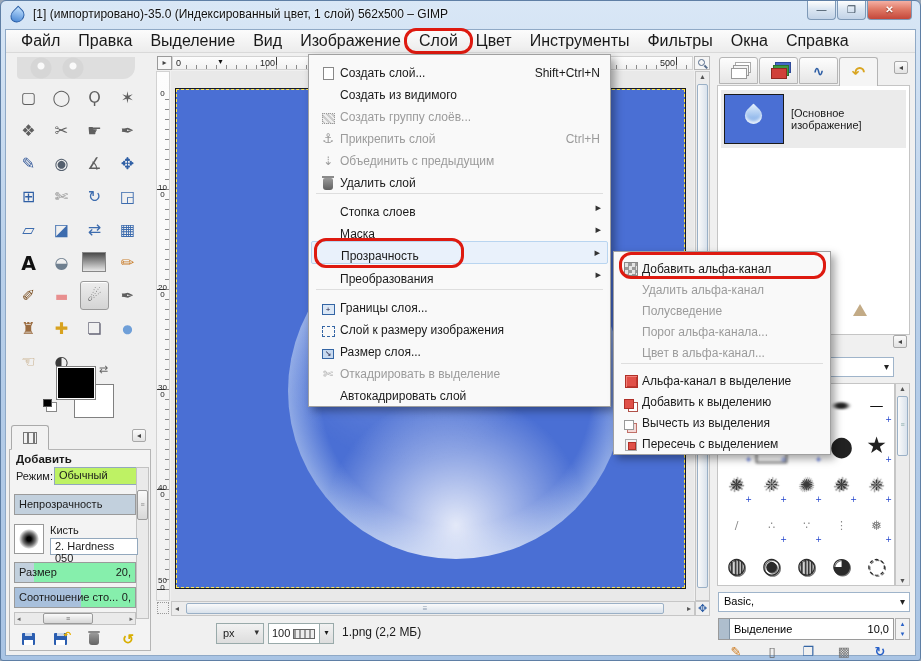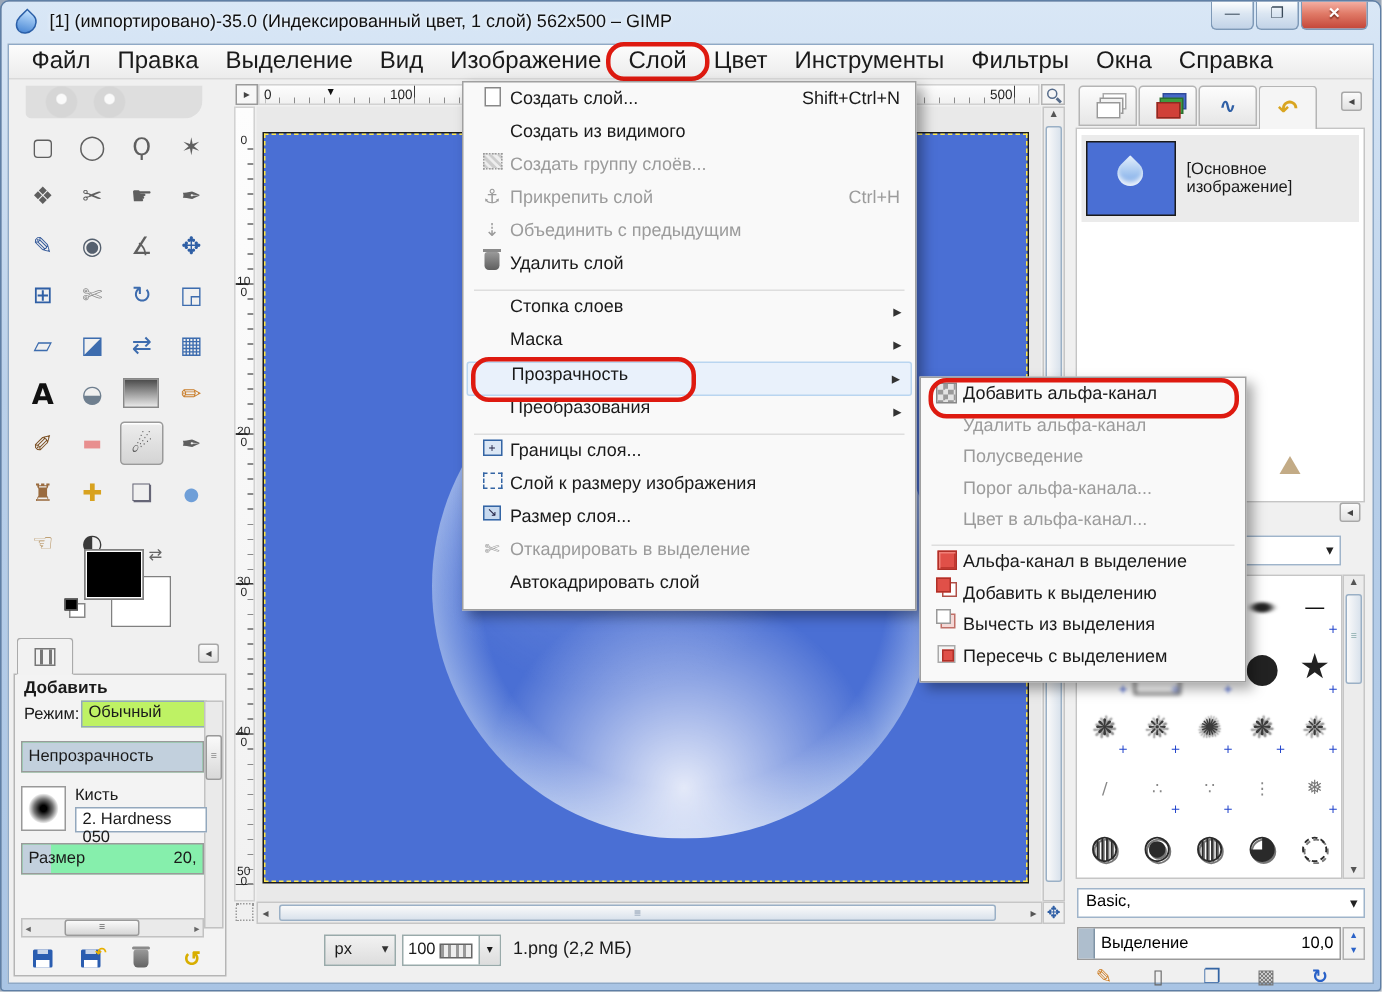--- a/index.html
+++ b/index.html
@@ -124,21 +124,21 @@
 .bcell.pl::after{content:"+";position:absolute;right:2px;bottom:1px;font-size:8px;color:#2244cc;text-shadow:none;filter:none;}
 .bscroll{left:894px;top:382px;width:15px;height:203px;background:#ececec;border:1px solid #c6c6c6;font-size:7px;color:#555;}
 .bs-thumb{position:absolute;left:1px;top:12px;width:11px;height:60px;background:linear-gradient(to right,#fafafa,#d9e2ec);border:1px solid #9ab0c6;border-radius:2px;font-size:7px;text-align:center;line-height:56px;color:#8aa;}
 .bgroup{left:717px;top:591px;width:192px;height:20px;background:#fff;border:1px solid #9fb4ca;font-size:11px;padding:2px 5px;}
 .spacing{left:717px;top:617px;width:176px;height:22px;border:1px solid #9a9a9a;background:#fff;font-size:11px;}
 .sp-handle{position:absolute;left:0;top:0;width:11px;height:100%;background:#aebecd;border-right:1px solid #7f93a5;}
 .spin{left:894px;top:617px;width:15px;height:22px;border:1px solid #b0b0b0;background:#f2f2f2;font-size:7px;color:#2a62c8;text-align:center;line-height:10px;}
 .bbtn{top:642px;width:26px;height:17px;display:flex;align-items:center;justify-content:center;font-family:"DejaVu Sans",sans-serif;font-size:13px;}
 
 .lmenu{left:307px;top:53px;width:303px;background:#f9f9f9;border:1px solid #a0a0a0;box-shadow:4px 4px 8px rgba(0,0,0,.35);padding:3px 2px;font-size:12px;color:#1a1a1a;z-index:40;}
-.mrow{position:relative;height:22px;display:flex;align-items:flex-start;padding:0 8px 0 5px;}
+.mrow{position:relative;height:22px;display:flex;align-items:flex-end;padding:0 8px 0 5px;}
 .mico{width:24px;flex:none;display:flex;align-items:center;justify-content:center;}
 .mlabel{white-space:nowrap;}
 .mshort{margin-left:auto;padding-left:18px;white-space:nowrap;}
 .msub::after{content:"▸";position:absolute;right:7px;top:4px;font-size:11px;color:#333;}
 .mrow.dis{color:#9b9b9b}
 .mrow.hl{background:#e9f1fb;border:1px solid #b9d5f0;border-radius:2px;height:23px;}
 .sep{height:1px;background:#dedede;margin:3px 5px;}
 .smenu{left:612px;top:250px;width:218px;background:#f9f9f9;border:1px solid #a0a0a0;box-shadow:4px 4px 8px rgba(0,0,0,.35);padding:3px 2px;font-size:12px;color:#1a1a1a;z-index:60;}
 .smenu .mrow{height:21px;padding:0 6px 0 4px;}
 .smenu .mico{width:22px;}
@@ -253,20 +253,25 @@
     <div class="o-brushbox">
         <div class="softdot"></div>
       </div>
     <div class="ab" style="left:40px;top:74px;font-size:11px;">Кисть</div>
     <div class="o-input">2. Hardness 050</div>
     <div class="slider" style="left:4px;top:112px;width:122px;">
       <div class="fill" style="width:16%;"></div>
       <span class="lab">Размер</span>
       <span class="val">20,</span>
     </div>
+    <div class="slider" style="left:4px;top:137px;width:122px;">
+      <div class="fill" style="width:55%;background:#a8c0dc;"></div>
+      <span class="lab">Соотношение сто...</span>
+      <span class="val">0,</span>
+    </div>
     <div class="o-hscroll">
         <span style="position:absolute;left:2px;top:2px;">◂</span>
         <div class="o-hthumb">≡</div>
         <span style="position:absolute;right:2px;top:2px;">▸</span>
       </div>
     <div class="fbtn" style="left:6px;">
         <div class="ic-floppy"></div>
       </div>
     <div class="fbtn" style="left:38px;">
         <div class="ic-floppy"></div>

